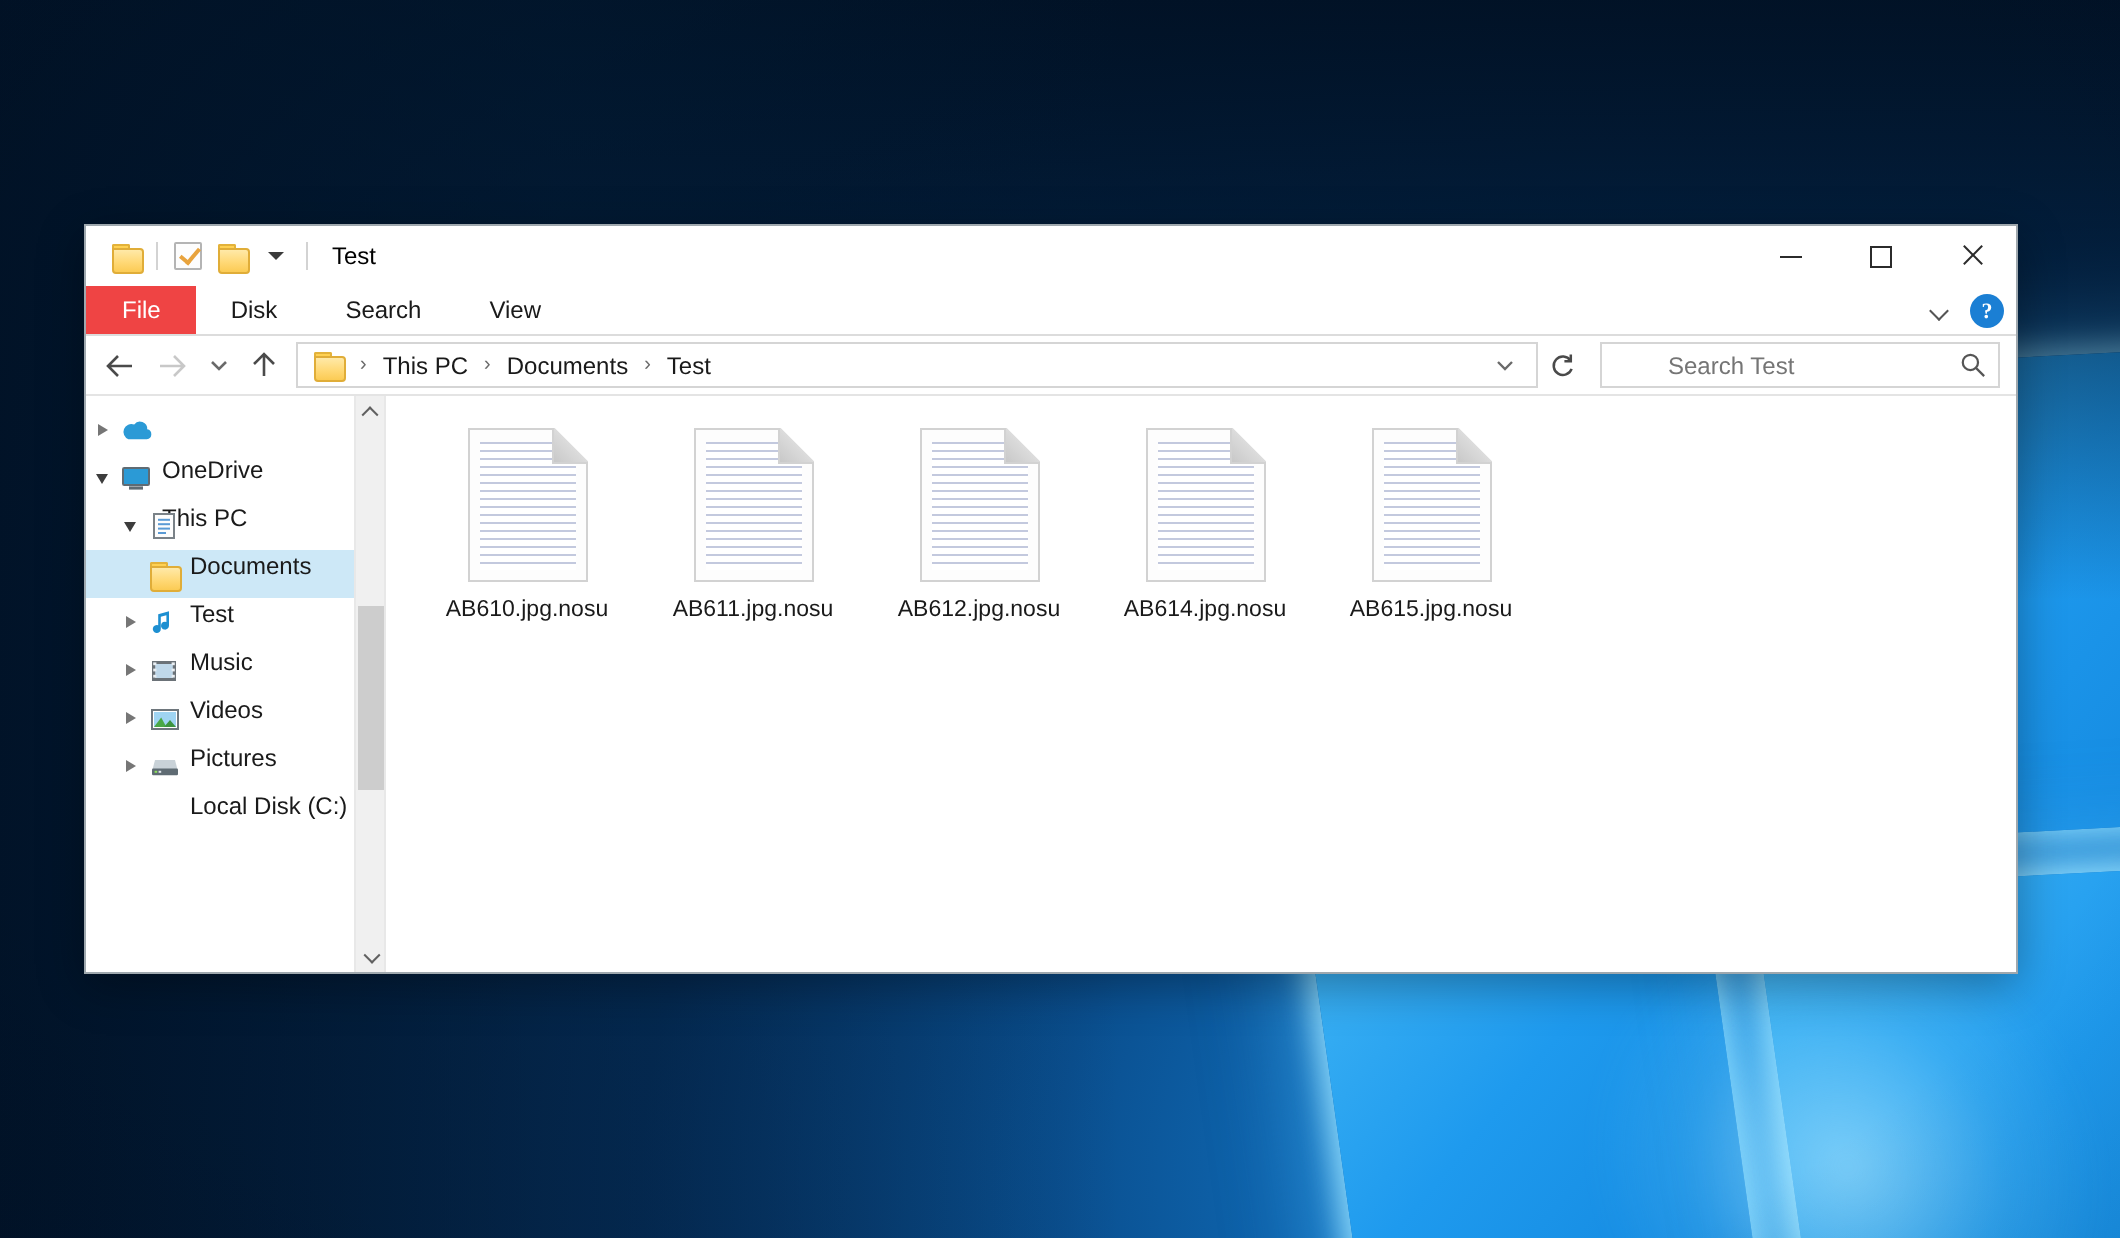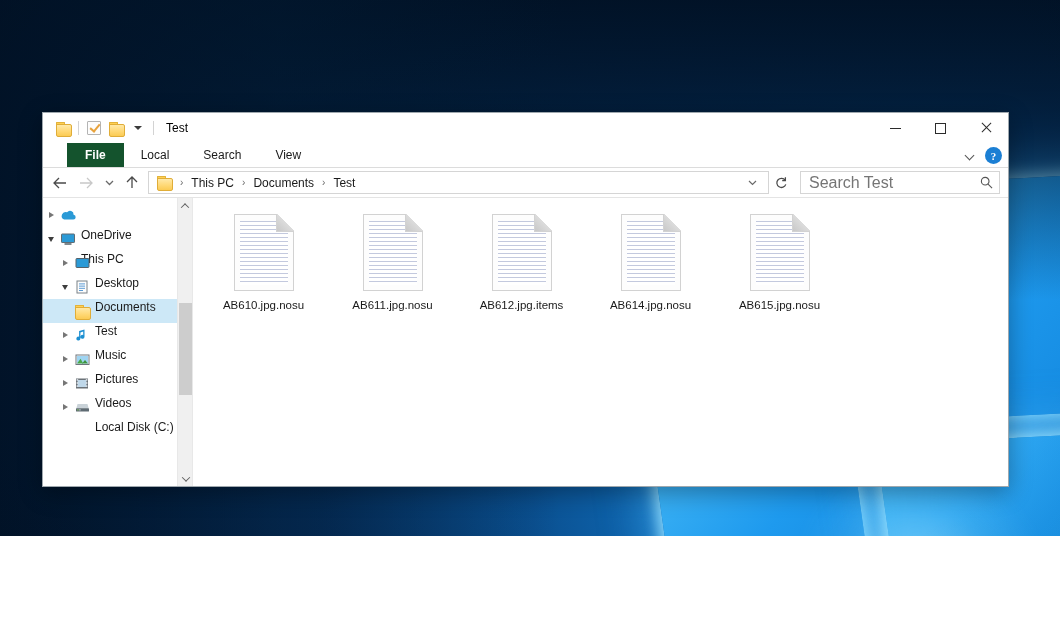--- a/index.html
+++ b/index.html
@@ -6,21 +6,21 @@
   html, body {
     margin: 0; padding: 0;
     width: 1060px; height: 619px;
     overflow: hidden;
     font-family: "Liberation Sans", sans-serif;
   }
 
   
   #desktop {
     position: relative;
-    width: 1060px; height: 536px;
+    width: 1060px; height: 619px;
     background: #052a55;
     overflow: hidden;
   }
   .wp-base {
     position: absolute; inset: 0;
     background:
       radial-gradient(ellipse 900px 620px at 88% 95%, #2196e8 0%, #1277c8 22%, #0a4f8f 45%, #05305f 68%, #032043 100%),
       linear-gradient(160deg, #02203f 0%, #042a50 35%, #05386b 60%, #0a5191 100%);
   }
   .wp-dark-top {
@@ -148,23 +148,22 @@
     flex: none;
     position: relative;
   }
   .tab {
     padding: 0 17px;
     display: flex; align-items: center;
     font-size: 12px; color: #1a1a1a;
     cursor: default;
   }
   .tab.file {
-    background: #14532d; color: #fff; font-weight: 700;
+    background: #ef4444; color: #fff; font-weight: 400;
     padding: 0 18px;
-    margin-left: 24px;
   }
   .ribbon-right {
     position: absolute; right: 6px; top: 0; height: 25px;
     display: flex; align-items: center; gap: 10px;
   }
   .chev-down {
     width: 9px; height: 9px; position: relative;
   }
   .chev-down::after {
     content: ""; position: absolute; left: 0; top: 1px;
@@ -222,21 +221,21 @@
   }
   .search-box {
     width: 200px; height: 23px; margin-left: 7px;
     border: 1px solid #d5d5d5; background: #fff;
     display: flex; align-items: center; padding: 0 6px;
     flex: none;
   }
   .search-box input {
     border: none; outline: none; flex: 1; min-width: 0;
     font-family: "Liberation Sans", sans-serif;
-    font-size: 16px; color: #000000; background: transparent;
+    font-size: 12px; color: #000000; background: transparent; margin-left: 25px;
   }
   .search-ico { width: 13px; height: 13px; flex: none; }
 
   
   .body-row { flex: 1 1 auto; display: flex; min-height: 0; }
 
   .navpane {
     width: 150px; flex: none;
     background: #ffffff;
     border-right: 1px solid #e8e8e8;
@@ -292,21 +291,20 @@
     top: 105px; height: 92px;
     background: #cdcdcd;
   }
 
   .content {
     flex: 1 1 auto; background: #fff;
     padding: 12px 0 0 14px;
     display: flex; flex-wrap: wrap;
     align-content: flex-start;
     overflow: hidden;
-    gap: 16px;
   }
   .file-item {
     width: 113px; height: 118px;
     display: flex; flex-direction: column; align-items: center;
     padding-top: 4px;
   }
   .doc-ico {
     width: 60px; height: 77px;
     position: relative;
     background: #fdfdfd;
@@ -403,21 +401,21 @@
             <span class="wc-max"></span>
           </div>
         <div class="wc close">
             <span class="wc-x"></span>
           </div>
       </div>
     </div>
 
     <div class="ribbon">
       <div class="tab file">File</div>
-      <div class="tab">Local</div>
+      <div class="tab">Disk</div>
       <div class="tab">Search</div>
       <div class="tab">View</div>
       <div class="ribbon-right">
         <div class="chev-down"></div>
         <div class="help-ico">?</div>
       </div>
     </div>
 
     <div class="addressbar">
       <div class="nav-btn">
@@ -496,31 +494,20 @@
             </span>
           <span class="nav-ico">
             <svg width="16" height="13" viewBox="0 0 16 13">
               <rect x="1.5" y="1" width="13" height="8.5" rx="0.6" fill="#2b9ad6" stroke="#5f6b73" stroke-width="1"></rect>
               <rect x="4.5" y="10.2" width="7" height="1.6" fill="#5f6b73"></rect>
             </svg>
           </span>
           <span class="nav-label">This PC</span>
         </div>
 
-        <div class="nav-item" style="padding-left:14px">
-          <span class="nav-expander">
-              <span class="tri right"></span>
-            </span>
-          <span class="nav-ico">
-            <svg width="15" height="13" viewBox="0 0 15 13">
-              <rect x="1" y="1.5" width="13" height="9" rx="0.8" fill="#2b9ad6" stroke="#55626b" stroke-width="1"></rect>
-            </svg>
-          </span>
-          <span class="nav-label">Desktop</span>
-        </div>
 
         <div class="nav-item" style="padding-left:14px">
           <span class="nav-expander">
               <span class="tri down"></span>
             </span>
           <span class="nav-ico">
             <svg width="14" height="14" viewBox="0 0 14 14">
               <rect x="2" y="1" width="10" height="12" fill="#fdfdfd" stroke="#7a8288" stroke-width="1"></rect>
               <rect x="4" y="3.4" width="6" height="1" fill="#5b9bd5"></rect>
               <rect x="4" y="5.6" width="6" height="1" fill="#5b9bd5"></rect>
@@ -542,35 +529,20 @@
         <div class="nav-item" style="padding-left:14px">
           <span class="nav-expander">
               <span class="tri right"></span>
             </span>
           <span class="nav-ico">
             <svg width="14" height="14" viewBox="0 0 14 14">
               <path d="M9.5 1.6 v7.2 a2 2 0 1 1 -1.3 -1.85 V3.6 L5.4 4.4 v6.1 a2 2 0 1 1 -1.3 -1.85 V3.1 z" fill="#1d8fd1"></path>
             </svg>
           </span>
           <span class="nav-label">Music</span>
-        </div>
-
-        <div class="nav-item" style="padding-left:14px">
-          <span class="nav-expander">
-              <span class="tri right"></span>
-            </span>
-          <span class="nav-ico">
-            <svg width="15" height="13" viewBox="0 0 15 13">
-              <rect x="1" y="2" width="13" height="9.5" fill="#ffffff" stroke="#6e767c" stroke-width="1"></rect>
-              <rect x="2" y="3" width="11" height="7.5" fill="#9fd4f2"></rect>
-              <path d="M2 10.5 L5.6 5.8 L8.2 10.5 z" fill="#4aa847"></path>
-              <path d="M7 10.5 L10 7 L13 10.5 z" fill="#3d9440"></path>
-            </svg>
-          </span>
-          <span class="nav-label">Pictures</span>
         </div>
 
         <div class="nav-item" style="padding-left:14px">
           <span class="nav-expander">
               <span class="tri right"></span>
             </span>
           <span class="nav-ico">
             <svg width="14" height="13" viewBox="0 0 14 13">
               <rect x="1" y="1.5" width="12" height="10" fill="#6b7278"></rect>
               <rect x="2.6" y="3" width="8.8" height="7" fill="#bfd8ea"></rect>
@@ -583,20 +555,35 @@
             </svg>
           </span>
           <span class="nav-label">Videos</span>
         </div>
 
         <div class="nav-item" style="padding-left:14px">
           <span class="nav-expander">
               <span class="tri right"></span>
             </span>
           <span class="nav-ico">
+            <svg width="15" height="13" viewBox="0 0 15 13">
+              <rect x="1" y="2" width="13" height="9.5" fill="#ffffff" stroke="#6e767c" stroke-width="1"></rect>
+              <rect x="2" y="3" width="11" height="7.5" fill="#9fd4f2"></rect>
+              <path d="M2 10.5 L5.6 5.8 L8.2 10.5 z" fill="#4aa847"></path>
+              <path d="M7 10.5 L10 7 L13 10.5 z" fill="#3d9440"></path>
+            </svg>
+          </span>
+          <span class="nav-label">Pictures</span>
+        </div>
+
+        <div class="nav-item" style="padding-left:14px">
+          <span class="nav-expander">
+              <span class="tri right"></span>
+            </span>
+          <span class="nav-ico">
             <svg width="15" height="12" viewBox="0 0 15 12">
               <path d="M2.5 3 h10 l1.2 4.6 h-12.4 z" fill="#c9d2d8"></path>
               <rect x="1" y="7.2" width="13" height="3.4" rx="0.6" fill="#5f6b73"></rect>
               <rect x="2.3" y="8.4" width="1.3" height="1" fill="#8de05a"></rect>
               <rect x="4.3" y="8.4" width="1.3" height="1" fill="#dfe6ea"></rect>
             </svg>
           </span>
           <span class="nav-label">Local Disk (C:)</span>
         </div>
 
@@ -630,21 +617,21 @@
           </div>
           <div class="file-label">AB611.jpg.nosu</div>
         </div>
 
         <div class="file-item">
           <div class="doc-ico">
             <div class="lines"></div>
               <div class="lines-mask"></div>
               <div class="fold"></div>
           </div>
-          <div class="file-label">AB612.jpg.items</div>
+          <div class="file-label">AB612.jpg.nosu</div>
         </div>
 
 
         <div class="file-item">
           <div class="doc-ico">
             <div class="lines"></div>
               <div class="lines-mask"></div>
               <div class="fold"></div>
           </div>
           <div class="file-label">AB614.jpg.nosu</div>

